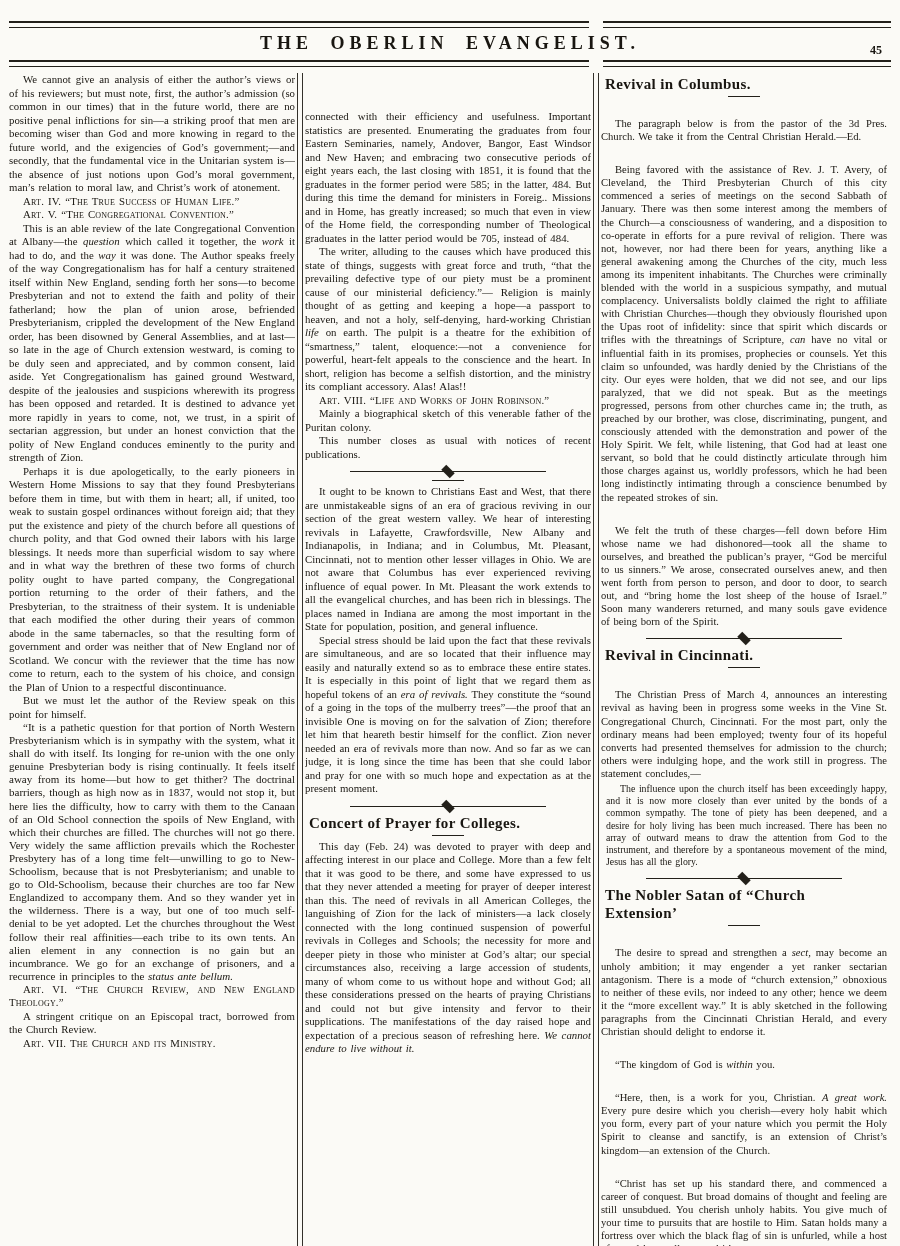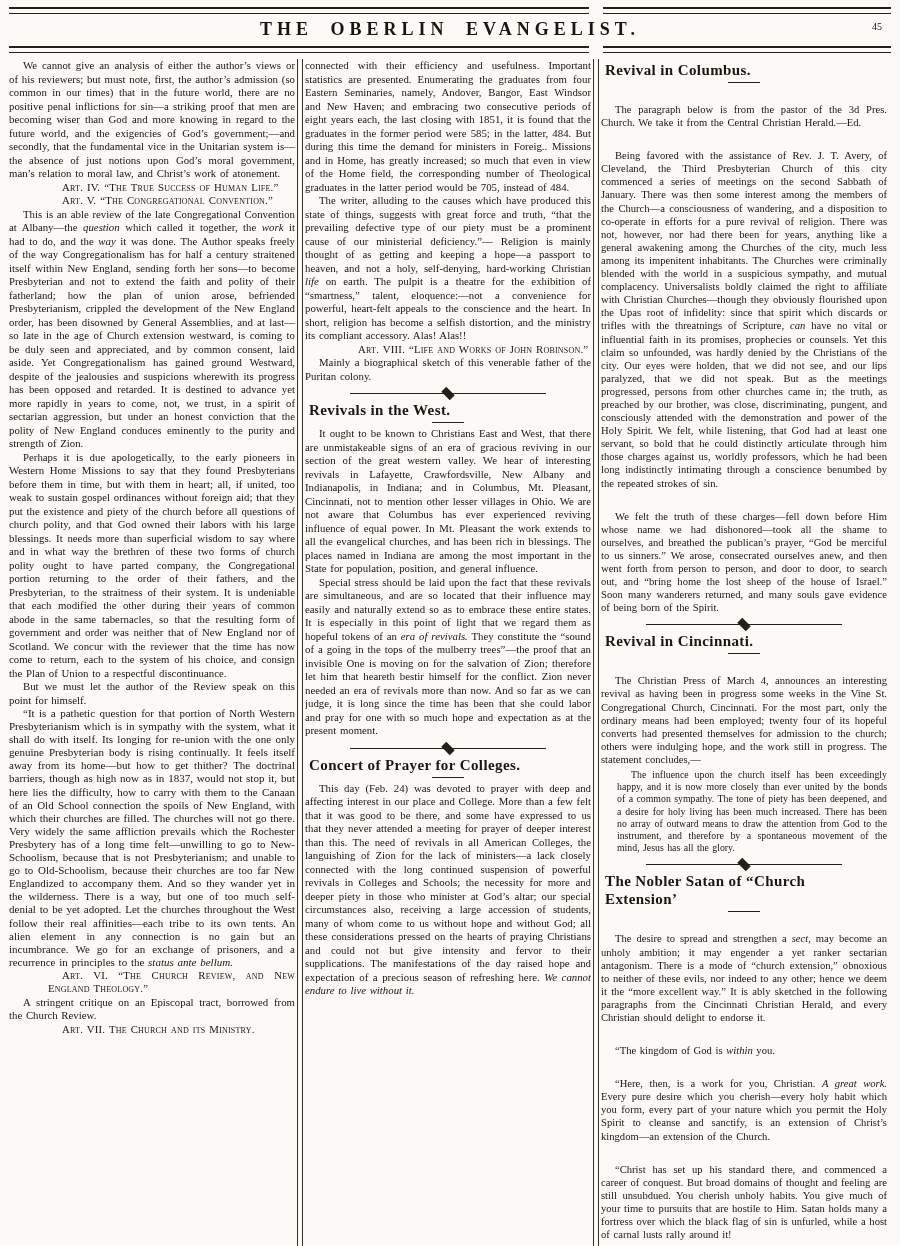--- a/index.html
+++ b/index.html
@@ -7,55 +7,56 @@
     position:relative;
     width:900px; height:1246px;
     margin:0 auto;
     background:#fbfaf6;
     color:#191611;
     font-family:"Liberation Serif", serif;
     overflow:hidden;
     box-sizing:border-box;
   }
   
-  .masthead { padding-top:7px; }
+  .masthead { padding-top:21px; }
   .mast-rules { display:flex; padding:0 9px; }
   .mast-rules .seg { height:4px; border-top:2px solid #23201a; border-bottom:1px solid #23201a; }
   .mast-rules .seg-left  { width:580px; }
   .mast-rules .gap { width:14px; }
   .mast-rules .seg-right { flex:1; }
   .title-row { position:relative; height:32px; }
   .page-title {
     position:absolute; left:0; right:0; top:5px;
     text-align:center;
     font-size:18px; font-weight:bold;
     letter-spacing:5px;
     word-spacing:8px;
   }
   .page-number {
-    position:absolute; right:18px; top:7px;
-    font-size:10px;
+    position:absolute; right:18px; top:15px;
+    font-size:12px;
+    font-weight:bold;
   }
   
   .columns { display:flex; padding:6px 9px 0 9px; height:1195px; box-sizing:border-box; }
   .column { width:286px; overflow:hidden; }
   .colrule { width:4px; border-left:1px solid #33302a; border-right:1px solid #33302a; margin:0 2px; align-self:stretch; }
   
   .column p {
     margin:0;
     font-size:10.8px;
     line-height:13.5px;
     text-align:justify;
     text-indent:14px;
     word-spacing:1px;
   }
-  .column p.noindent { text-indent:0; }
-  .column p.sc { font-variant:small-caps; letter-spacing:0.2px;margin-left:39px; }
+  .column p.noindent { text-indent:0;margin-top:37px; }
+  .column p.sc { font-variant:small-caps; letter-spacing:0.2px; }
   .column p.quote { font-size:11px; line-height:13.1px;font-family:Liberation Serif, serif; }
-  .column p.small { font-size:9.8px; line-height:12.2px; margin:3px 0 2px 16px; }
+  .column p.small { font-size:9.8px; line-height:12.2px; margin:3px 0 2px 5px; }
   .col-tight p { font-size:10.6px; line-height:13.1px;margin-top:20px; }
   .col-tight p.small { font-size:9.8px; line-height:12.2px; }
   .column h2 {
     margin:2px 20px 0 4px;
     text-align:left;
     font-size:15px;
     line-height:18px;
     letter-spacing:0.4px;
     font-weight:bold;
   }
@@ -101,22 +102,22 @@
         <p class="sc">Art. VI. “The Church Review, and New England Theology.”</p>
         <p>A stringent critique on an Episcopal tract, borrowed from the Church Review.</p>
         <p class="sc">Art. VII. The Church and its Ministry.</p>
       </section>
     <div class="colrule"></div>
     <section class="column">
         <p class="noindent">connected with their efficiency and usefulness. Important statistics are presented. Enumerating the graduates from four Eastern Seminaries, namely, Andover, Bangor, East Windsor and New Haven; and embracing two consecutive periods of eight years each, the last closing with 1851, it is found that the graduates in the former period were 585; in the latter, 484. But during this time the demand for ministers in Foreig.. Missions and in Home, has greatly increased; so much that even in view of the Home field, the corresponding number of Theological graduates in the latter period would be 705, instead of 484.</p>
         <p>The writer, alluding to the causes which have produced this state of things, suggests with great force and truth, “that the prevailing defective type of our piety must be a prominent cause of our ministerial deficiency.”— Religion is mainly thought of as getting and keeping a hope—a passport to heaven, and not a holy, self-denying, hard-working Christian <i>life</i> on earth. The pulpit is a theatre for the exhibition of “smartness,” talent, eloquence:—not a convenience for powerful, heart-felt appeals to the conscience and the heart. In short, religion has become a selfish distortion, and the ministry its compliant accessory. Alas! Alas!!</p>
         <p class="sc">Art. VIII. “Life and Works of John Robinson.”</p>
         <p>Mainly a biographical sketch of this venerable father of the Puritan colony.</p>
+        <p>This number closes as usual with notices of recent publications.</p>
         <div class="divider"></div>
-        <h2>Revivals in the West.</h2>
         <div class="head-rule"></div>
         <p>It ought to be known to Christians East and West, that there are unmistakeable signs of an era of gracious reviving in our section of the great western valley. We hear of interesting revivals in Lafayette, Crawfordsville, New Albany and Indianapolis, in Indiana; and in Columbus, Mt. Pleasant, Cincinnati, not to mention other lesser villages in Ohio. We are not aware that Columbus has ever experienced reviving influence of equal power. In Mt. Pleasant the work extends to all the evangelical churches, and has been rich in blessings. The places named in Indiana are among the most important in the State for population, position, and general influence.</p>
         <p>Special stress should be laid upon the fact that these revivals are simultaneous, and are so located that their influence may easily and naturally extend so as to embrace these entire states. It is especially in this point of light that we regard them as hopeful tokens of an <i>era of revivals.</i> They constitute the “sound of a going in the tops of the mulberry trees”—the proof that an invisible One is moving on for the salvation of Zion; therefore let him that heareth bestir himself for the conflict. Zion never needed an era of revivals more than now. And so far as we can judge, it is long since the time has been that she could labor and pray for one with so much hope and expectation as at the present moment.</p>
         <div class="divider"></div>
         <h2>Concert of Prayer for Colleges.</h2>
         <div class="head-rule"></div>
         <p>This day (Feb. 24) was devoted to prayer with deep and affecting interest in our place and College. More than a few felt that it was good to be there, and some have expressed to us that they never attended a meeting for prayer of deeper interest than this. The need of revivals in all American Colleges, the languishing of Zion for the lack of ministers—a lack closely connected with the long continued suspension of powerful revivals in Colleges and Schools; the necessity for more and deeper piety in those who minister at God’s altar; our special circumstances also, receiving a large accession of students, many of whom come to us without hope and without God; all these considerations pressed on the hearts of praying Christians and could not but give intensity and fervor to their supplications. The manifestations of the day raised hope and expectation of a precious season of refreshing here. <i>We cannot endure to live without it.</i></p>
       </section>
     <div class="colrule"></div>
     <section class="column col-tight">

